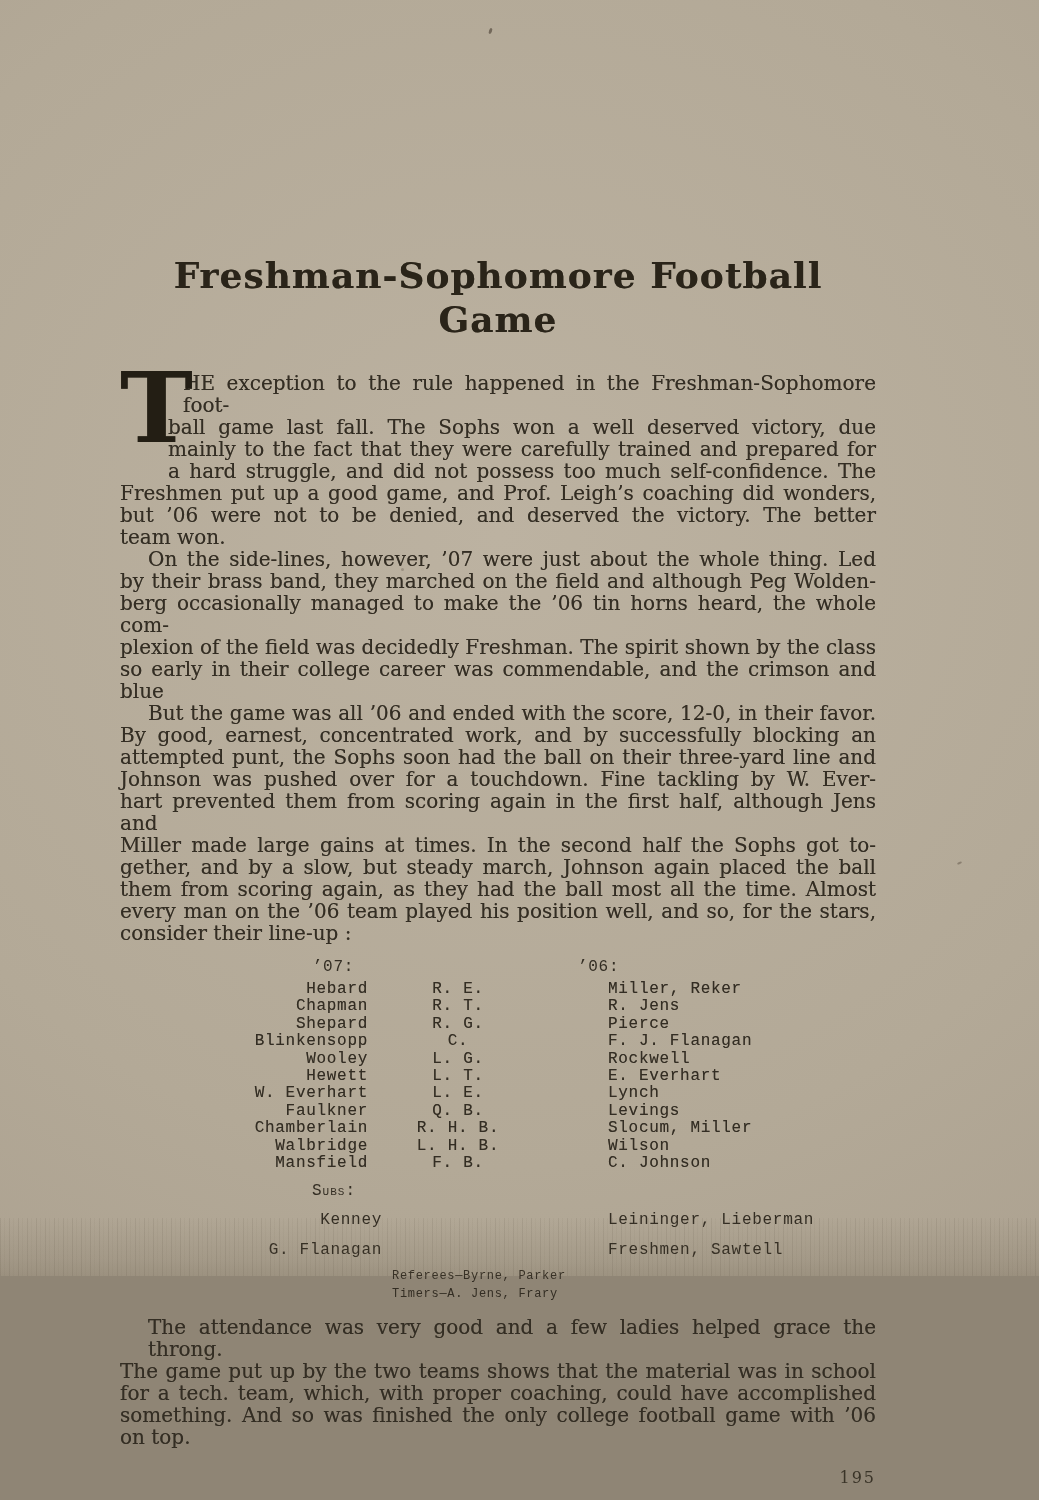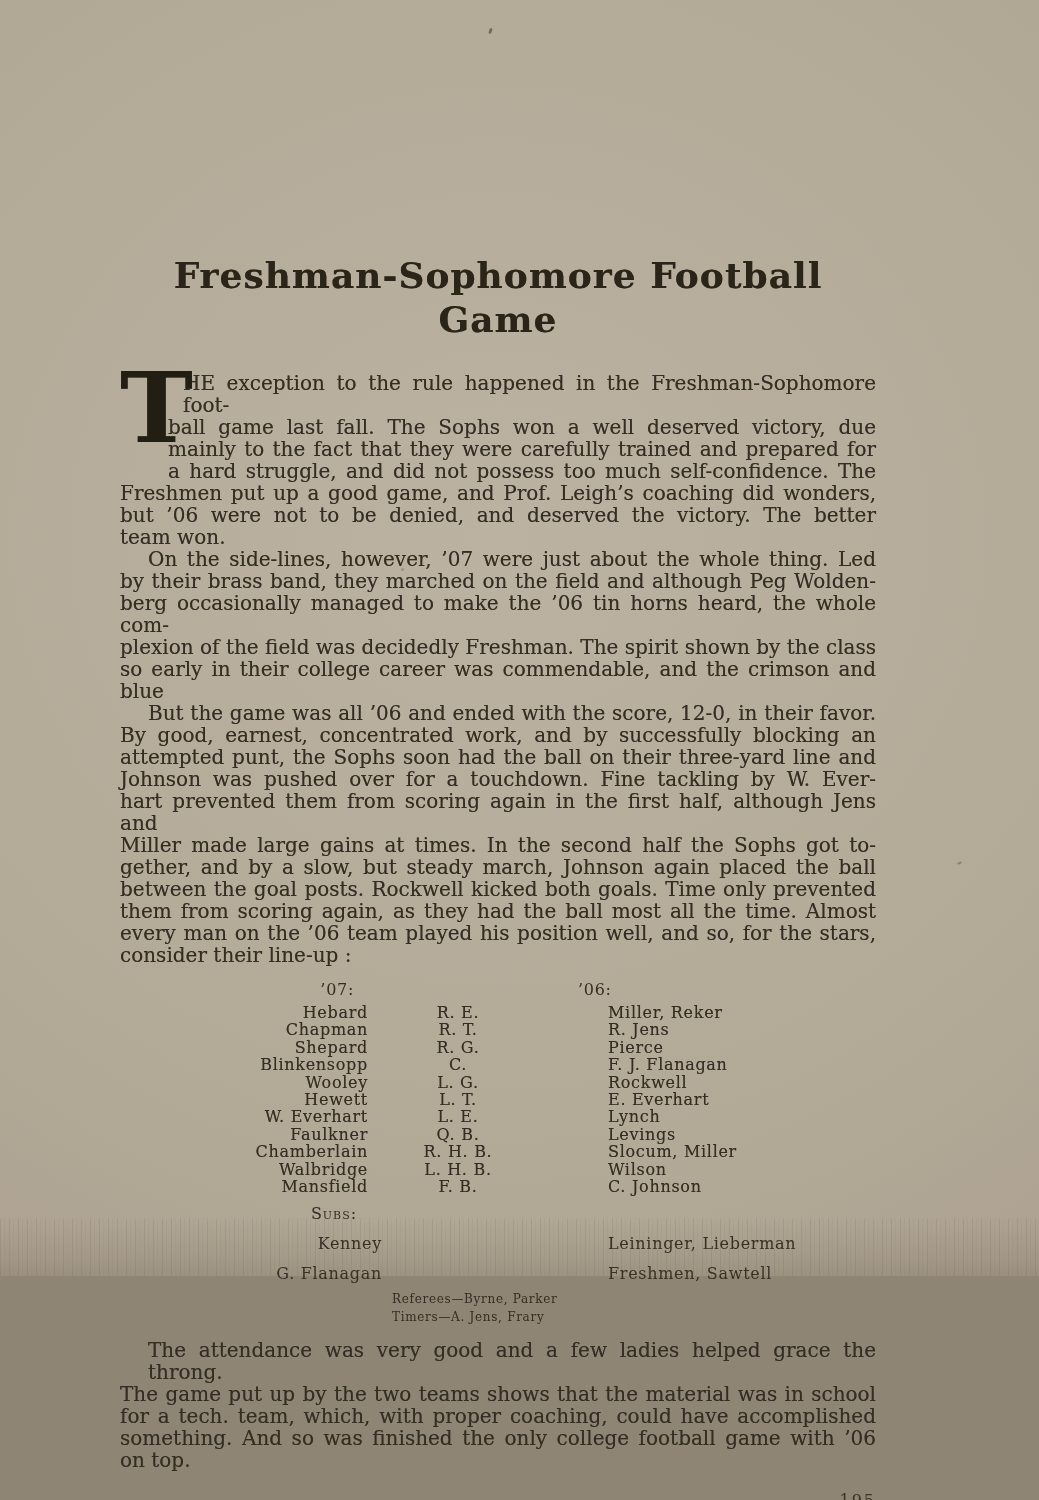--- a/index.html
+++ b/index.html
@@ -67,21 +67,21 @@
     position: absolute;
     left: 0; top: -1px;
     font-size: 98px;
     line-height: 74px;
     font-weight: bold;
     color: #231e14;
     text-shadow: 0 0 0.6px rgba(35,30,20,0.7);
   }
 
   
-  .lineup { margin-top: 14px; font-size: 16px; letter-spacing: 0.7px; }
+  .lineup { margin-top: 14px; font-size: 16px; letter-spacing: 0.7px; font-family: Liberation Mono, monospace; }
   .lu-grid { display: grid; grid-template-columns: 248px 180px 1fr; }
   .lu-grid .c1 { text-align: right; }
   .lu-grid .c2 { text-align: center; }
   .lu-grid .c3 { text-align: left; padding-left: 60px; }
   .lu-header { margin-bottom: 5px; }
   .lu-header .c1 { padding-right: 14px; }
   .lu-header .c3 { padding-left: 30px; }
   .lu-row { line-height: 17.4px; }
   .lu-row div { text-shadow: 0 0 0.4px rgba(51,45,35,0.5); }
 
@@ -141,21 +141,20 @@
           <div class="line">so early in their college career was commendable, and the crimson and blue</div>
         </div>
         <div class="paragraph">
           <div class="line indent">But the game was all ’06 and ended with the score, 12-0, in their favor.</div>
           <div class="line">By good, earnest, concentrated work, and by successfully blocking an</div>
           <div class="line">attempted punt, the Sophs soon had the ball on their three-yard line and</div>
           <div class="line">Johnson was pushed over for a touchdown.  Fine tackling by W. Ever-</div>
           <div class="line">hart prevented them from scoring again in the first half, although Jens and</div>
           <div class="line">Miller made large gains at times.  In the second half the Sophs got to-</div>
           <div class="line">gether, and by a slow, but steady march, Johnson again placed the ball</div>
-          <div class="line">between the goal posts.  Rockwell kicked both goals.  Time only prevented</div>
           <div class="line">them from scoring again, as they had the ball most all the time.  Almost</div>
           <div class="line">every man on the ’06 team played his position well, and so, for the stars,</div>
           <div class="line lastline">consider their line-up :</div>
         </div>
       </div>
 
     <section class="lineup">
       <div class="lu-grid lu-header">
         <div class="c1">’07:</div>
         <div class="c2"></div>

